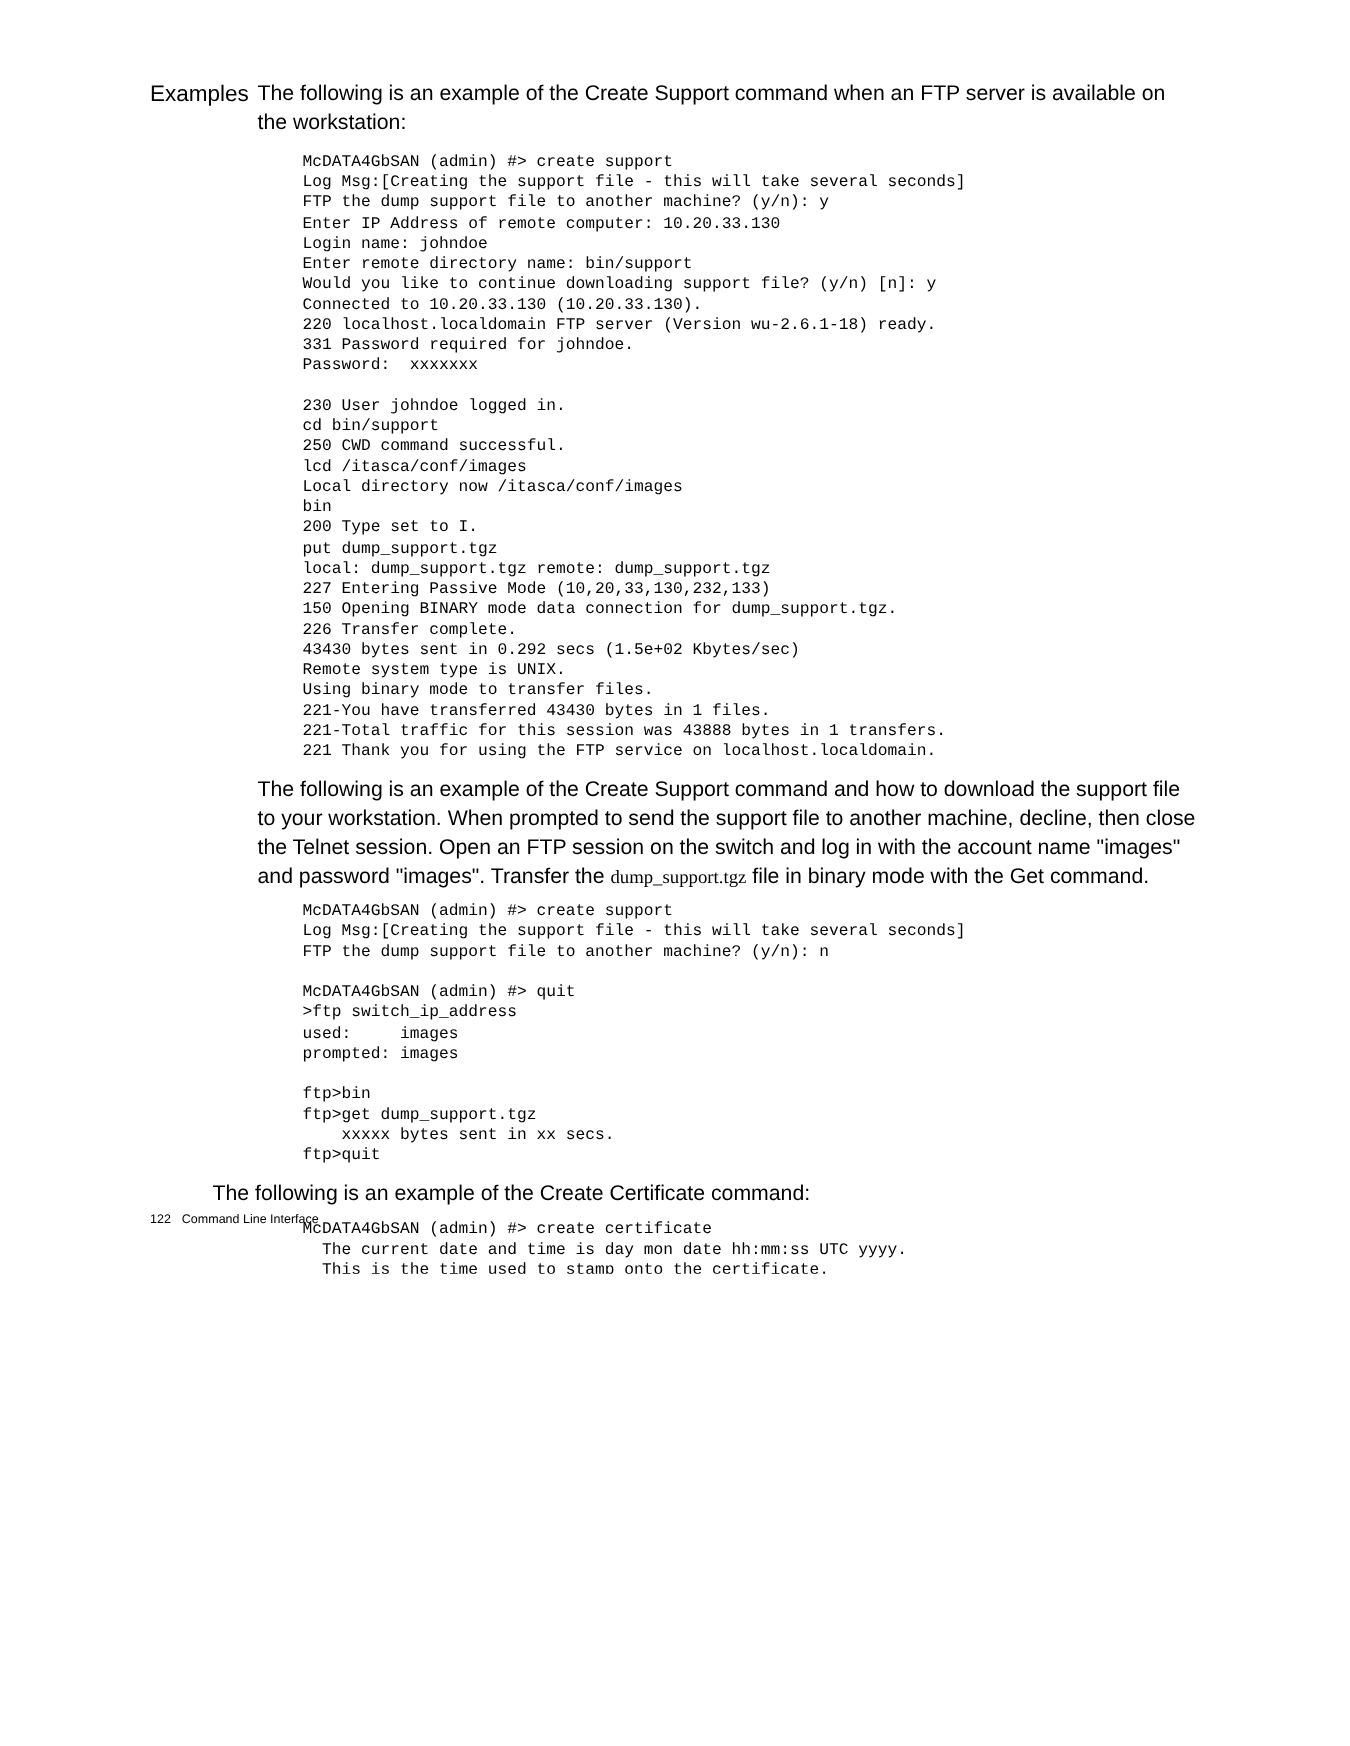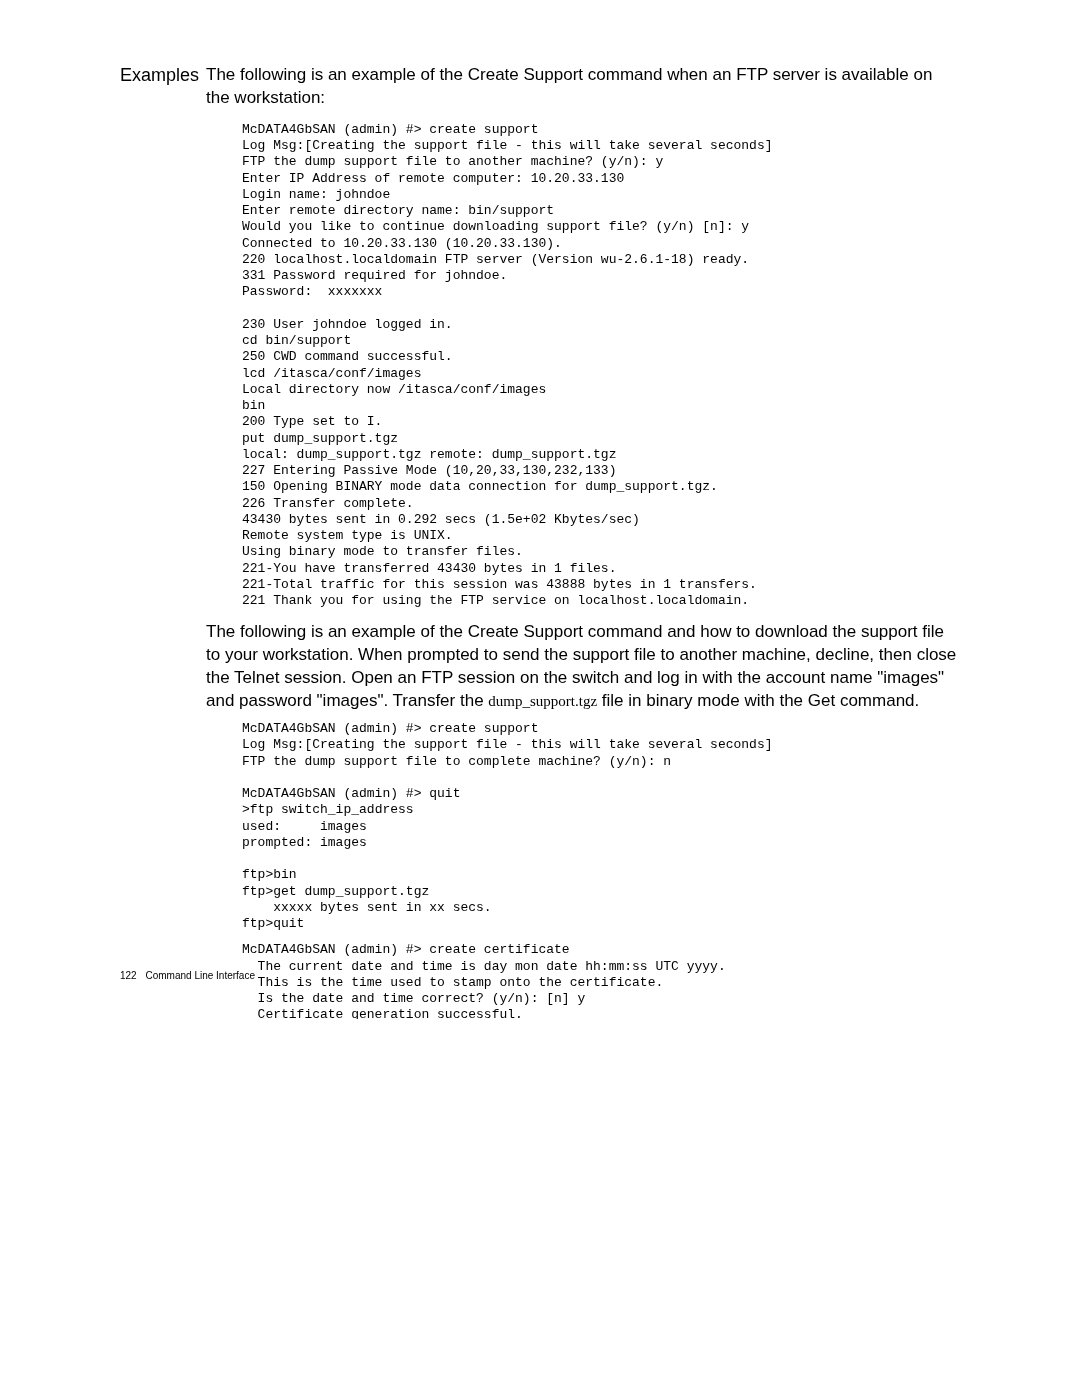--- a/index.html
+++ b/index.html
@@ -105,32 +105,33 @@
 221-You have transferred 43430 bytes in 1 files.
 221-Total traffic for this session was 43888 bytes in 1 transfers.
 221 Thank you for using the FTP service on localhost.localdomain.</pre>
 
       <div class="prose">
         <span>The following is an example of the Create Support command and how to download the support file to your workstation. When prompted to send the support file to another machine, decline, then close the Telnet session. Open an FTP session on the switch and log in with the account name "images" and password "images". Transfer the </span><span class="mono-inline">dump_support.tgz</span><span> file in binary mode with the Get command.</span>
       </div>
 
       <pre class="codeblock"><span>McDATA4GbSAN (admin) #&gt; </span><span class="italic">create support</span>
 <span>Log Msg:[Creating the support file - this will take several seconds]</span>
-<span>FTP the dump support file to complete machine? (y/n): </span><span class="italic">n</span>
+<span>FTP the dump support file to another machine? (y/n): </span><span class="italic">n</span>
 
 <span>McDATA4GbSAN (admin) #&gt; quit</span>
 <span>&gt;ftp </span><span class="italic">switch_ip_address</span>
 <span>used:     </span><span class="italic">images</span>
 <span>prompted: </span><span class="italic">images</span>
 
 <span>ftp&gt;</span><span class="italic">bin</span>
 <span>ftp&gt;</span><span class="italic">get dump_support.tgz</span>
 <span>    xxxxx bytes sent in xx secs.</span>
 <span>ftp&gt;</span><span class="italic">quit</span></pre>
 
+      <div class="prose" style="margin-left:-36px;">The following is an example of the Create Certificate command:</div>
 
       <pre class="codeblock">McDATA4GbSAN (admin) #&gt; create certificate
   The current date and time is day mon date hh:mm:ss UTC yyyy.
   This is the time used to stamp onto the certificate.
   Is the date and time correct? (y/n): [n] y
   Certificate generation successful.</pre>
     </div>
   </div>
 
   <div class="footer">

